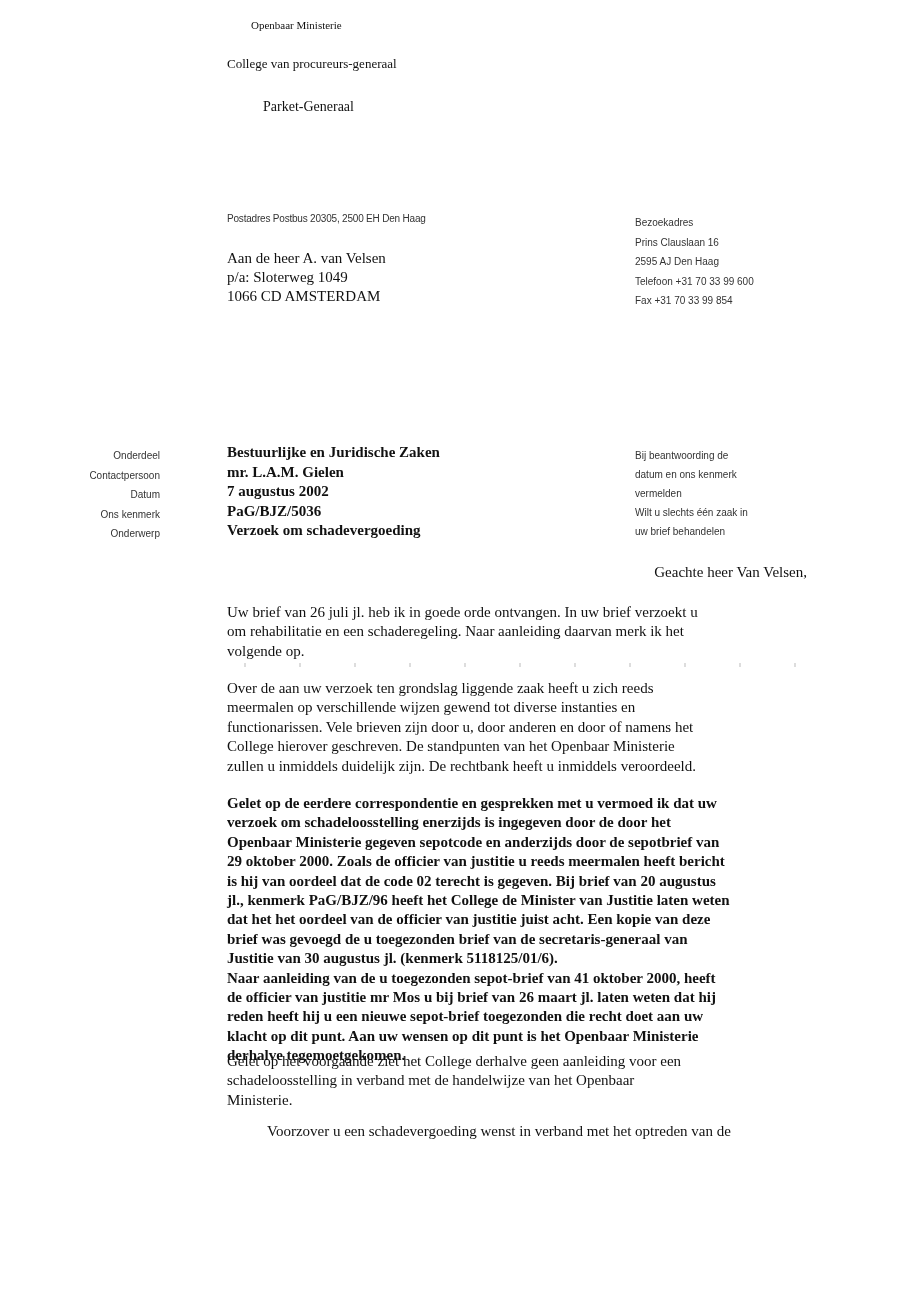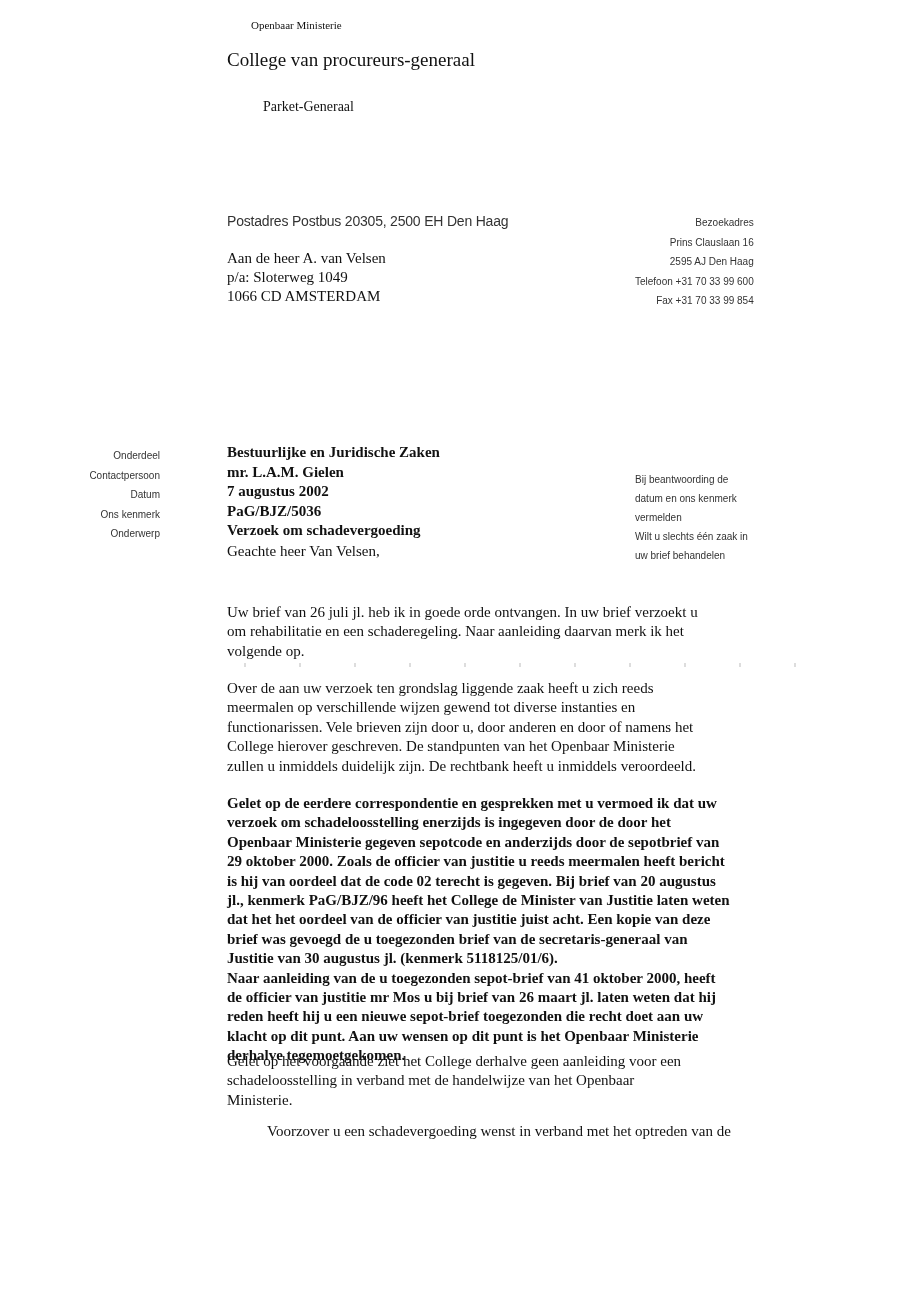--- a/index.html
+++ b/index.html
@@ -5,36 +5,36 @@
     html, body { margin: 0; padding: 0; background: #ffffff; }
     body {
       width: 900px; height: 1291px; position: relative; overflow: hidden;
       color: #111111;
       font-family: "Liberation Serif", "DejaVu Serif", serif;
     }
     .abs { position: absolute; }
     .sans { font-family: "Liberation Sans", "DejaVu Sans", sans-serif; color: #333; }
 
     #org-name { left: 227px; top: 19px; font-size: 11px; margin-left: 24px; }
-    #college-name { left: 227px; top: 49px; font-size: 19px; }
+    #college-name { left: 227px; top: 56px; font-size: 13px; }
     #parket { left: 227px; top: 99px; font-size: 14px; margin-left: 36px; }
 
-    #postal { left: 227px; top: 213px; font-size: 14px; letter-spacing: -0.2px; text-align: center; }
+    #postal { left: 227px; top: 213px; font-size: 10px; letter-spacing: -0.2px; text-align: center; }
 
     #recipient { left: 227px; top: 249px; font-size: 15px; line-height: 19px; }
 
-    #visit { left: 635px; top: 213px; font-size: 10px; line-height: 19.5px; text-align: right; }
+    #visit { left: 635px; top: 213px; font-size: 10px; line-height: 19.5px; }
 
     #meta-labels { left: 40px; top: 446px; width: 120px; text-align: right; font-size: 10px; line-height: 19.5px; }
     #meta-values { left: 227px; top: 443px; font-size: 15px; line-height: 19.5px; font-weight: bold; }
 
-    #reply-note { left: 635px; top: 446px; font-size: 10px; line-height: 19px; margin-top: 24px; }
+    #reply-note { left: 635px; top: 446px; font-size: 10px; line-height: 19px; }
 
     .body-text { left: 227px; width: 580px; font-size: 15px; line-height: 19.4px; }
-    #salutation { top: 542px; }
+    #salutation { top: 563px; text-align: right; }
     #p1 { top: 603px; }
     #p2 { top: 679px; }
     #p3 { top: 794px; font-weight: bold; }
     #p4 { top: 1052px; }
     #p5 { top: 1122px; margin-left: 40px; }
     .line { white-space: nowrap; display: block; }
 
     #scan-artifact {
       left: 222px; top: 663px; width: 580px; height: 4px;
       background: repeating-linear-gradient(90deg, #ffffff 0 22px, #bbbbbb 22px 24px, #ffffff 24px 55px);

